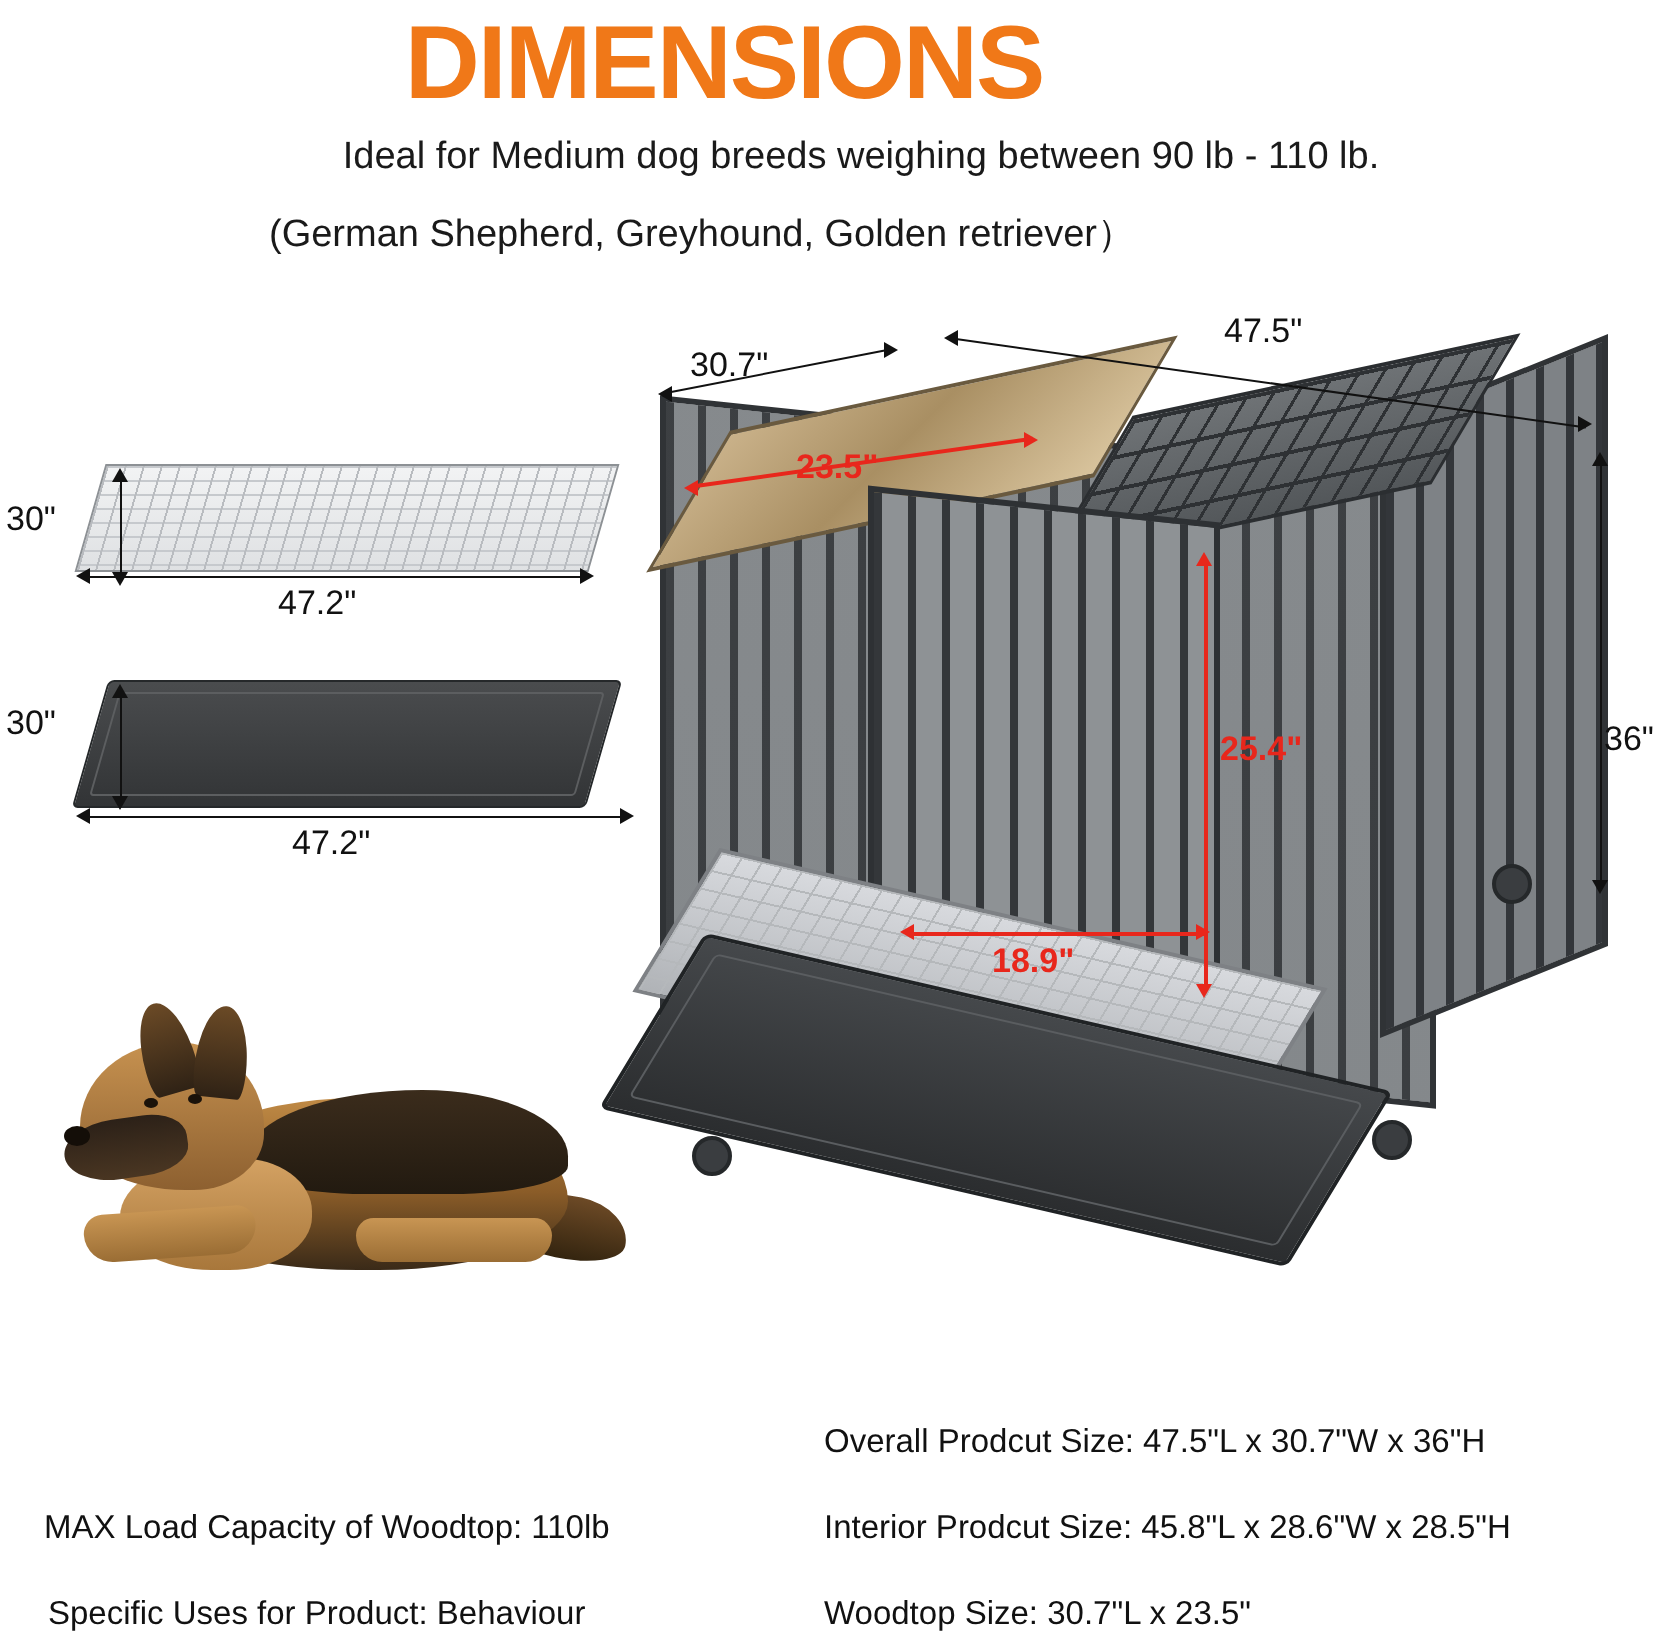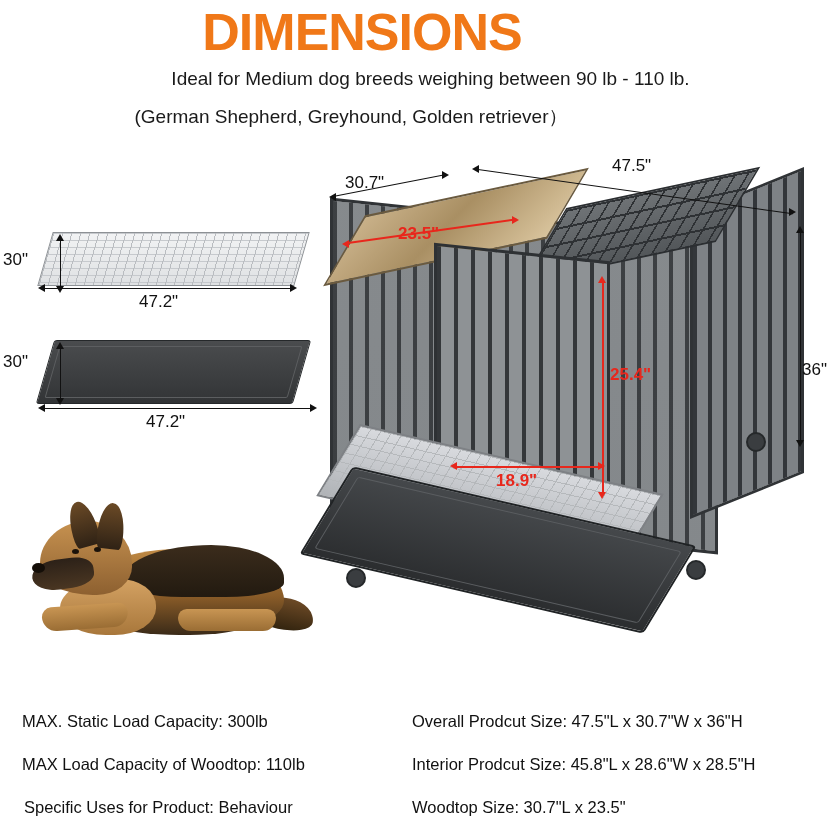--- a/index.html
+++ b/index.html
@@ -278,21 +278,20 @@
     <div class="dog-leg f"></div>
     <div class="dog-head"></div>
     <div class="dog-ear l"></div>
     <div class="dog-ear r"></div>
     <div class="dog-muzzle"></div>
     <div class="dog-nose"></div>
     <div class="dog-eye" style="left:44px;top:62px;"></div>
     <div class="dog-eye" style="left:66px;top:60px;"></div>
   </div>
 
-  <div class="spec" style="left:22px;top:712px;">MAX. Static Load Capacity: 300lb</div>
   <div class="spec" style="left:22px;top:755px;text-align:center;">MAX Load Capacity of Woodtop: 110lb</div>
   <div class="spec" style="left:24px;top:798px;">Specific Uses for Product: Behaviour</div>
 
   <div class="spec" style="left:412px;top:712px;">Overall Prodcut Size: 47.5"L x 30.7"W x 36"H</div>
   <div class="spec" style="left:412px;top:755px;">Interior Prodcut Size: 45.8"L x 28.6"W x 28.5"H</div>
   <div class="spec" style="left:412px;top:798px;">Woodtop Size: 30.7"L x 23.5"</div>
 
 </div>
 
 </body></html>

